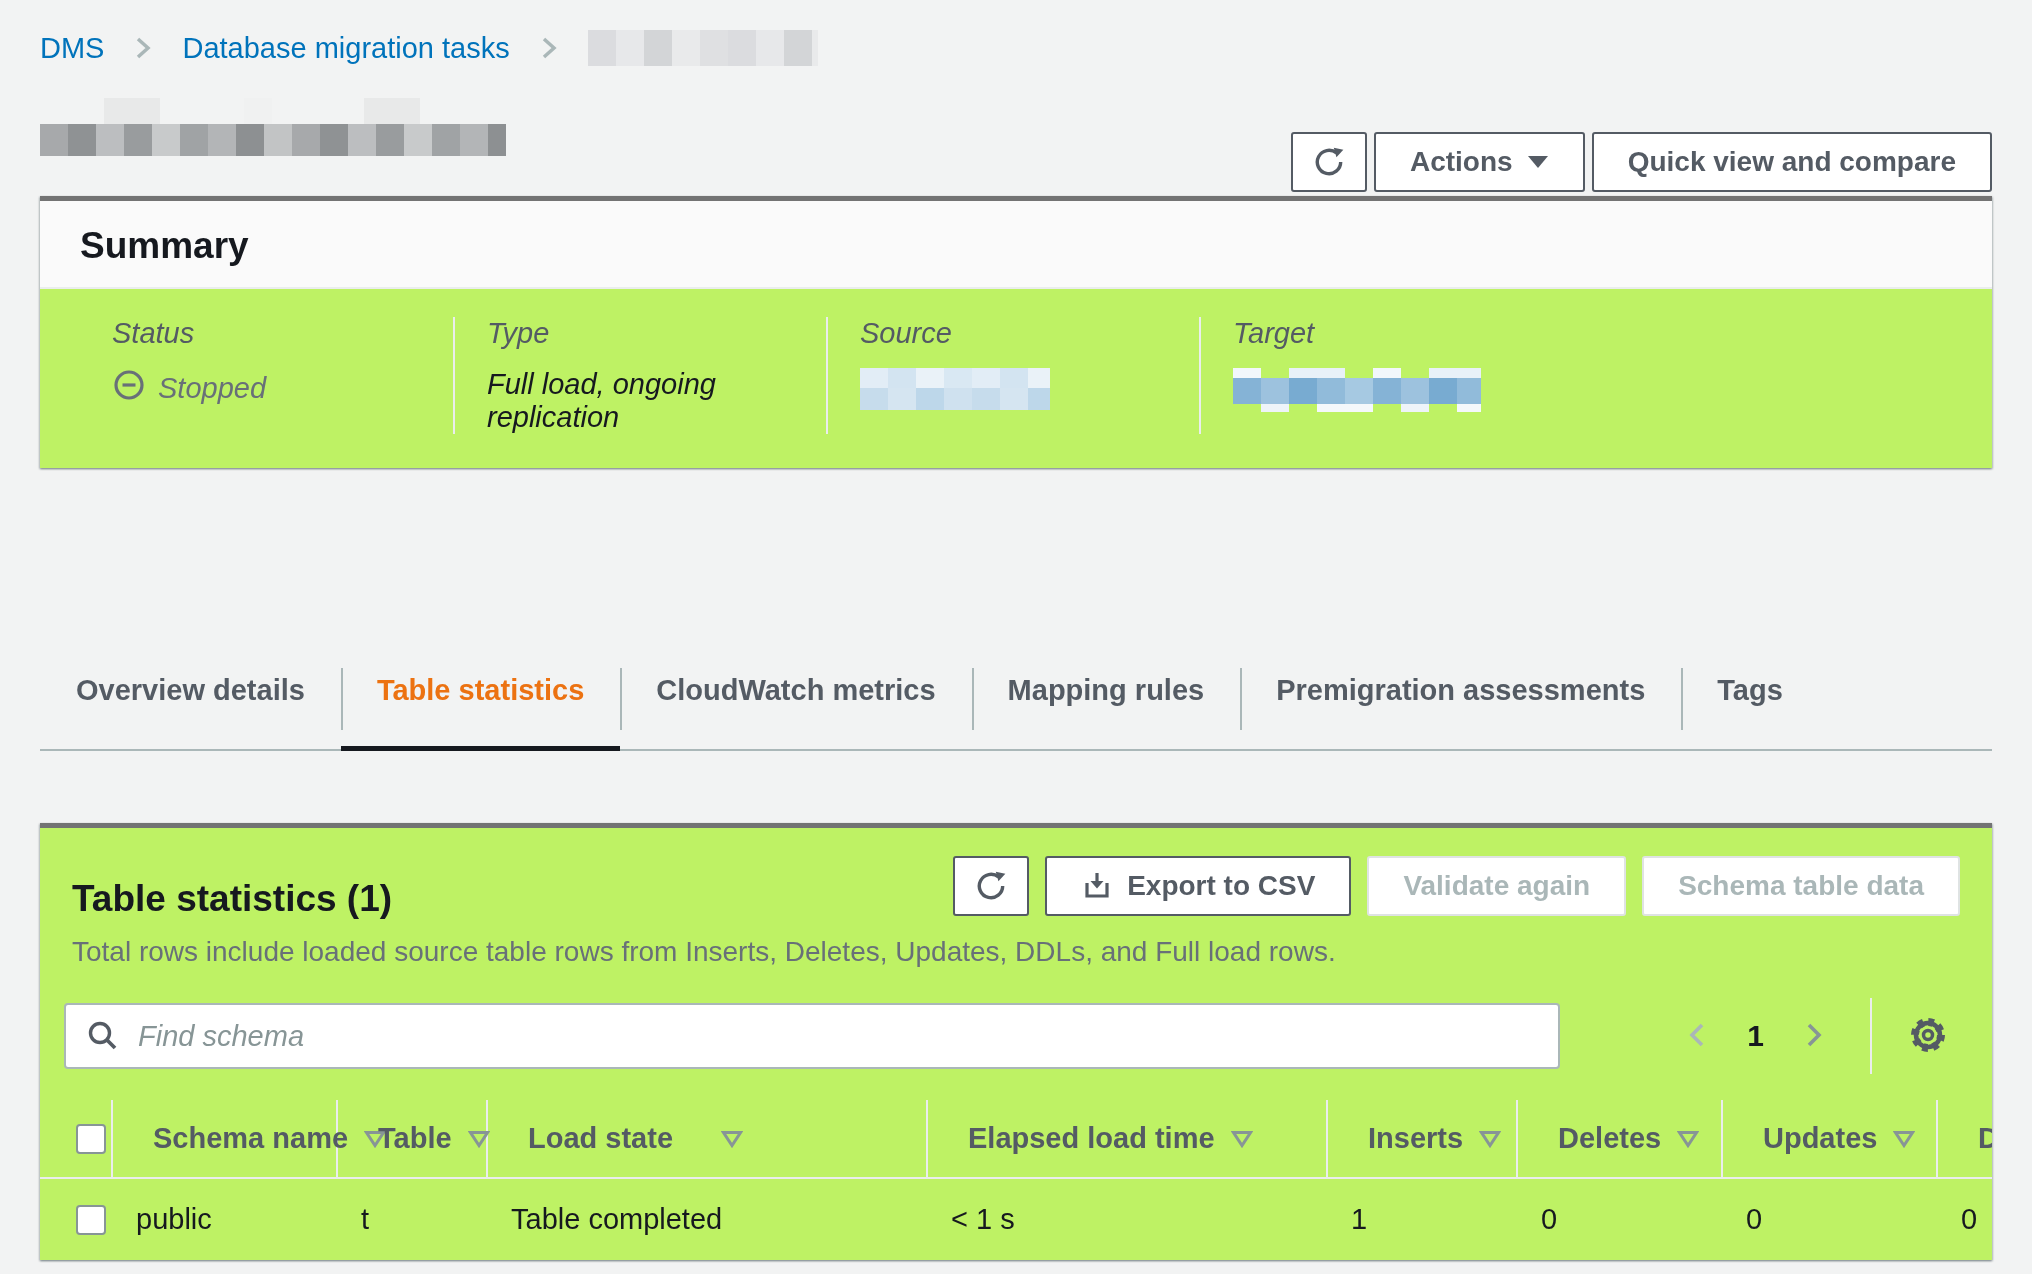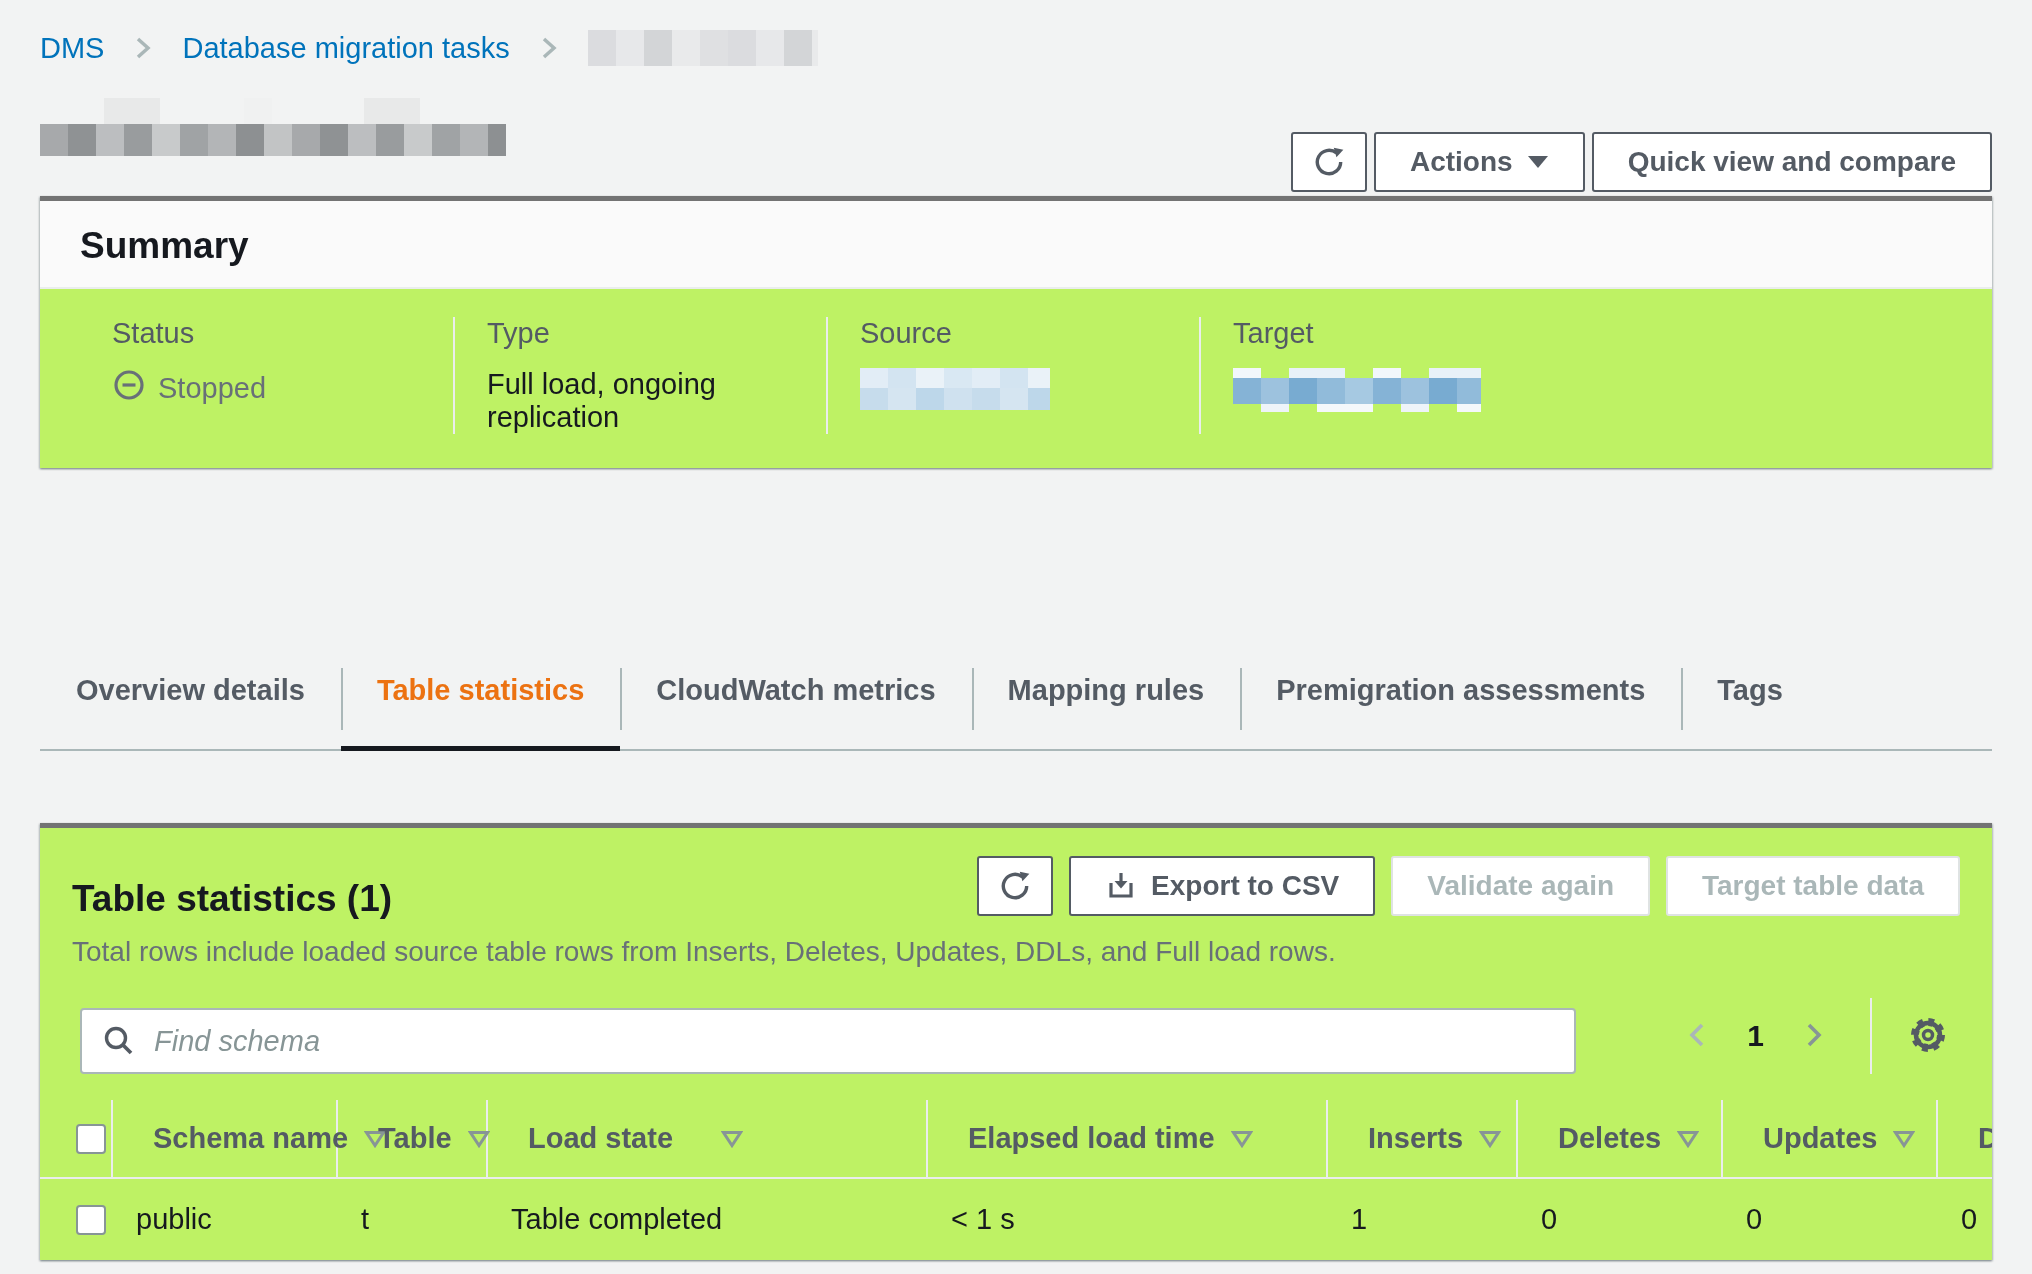--- a/index.html
+++ b/index.html
@@ -47,21 +47,21 @@
 
   
   .panel {
     background:#bef264; border-top:5px solid #737373;
     box-shadow:0 1px 2px 0 rgba(0,28,36,.35), 1px 1px 2px 0 rgba(0,28,36,.15), -1px 1px 2px 0 rgba(0,28,36,.15);
   }
   .summary-panel { margin-top:4px; }
   .panel-header { padding:24px 40px 20px 40px; border-bottom:2px solid #eaeded; background:#fafafa; }
   .panel-title { font-size:37px; font-weight:bold; color:#16191f; }
 
-  .summary-grid { display:grid; grid-template-columns:repeat(4,373px); padding:28px 0 34px 40px; }
+  .summary-grid { display:grid; grid-template-columns:repeat(4,373px); padding:28px 0 34px 40px;font-style:italic; }
   .field { padding-left:32px; }
   .field + .field { border-left:2px solid #eaeded; }
   .field-label { font-size:29px; color:#545b64; margin-bottom:18px; }
   .field-value { font-size:29px; color:#16191f; }
   .status-value { display:flex; align-items:center; gap:12px; color:#687078; }
   .mosaic-source {
     width:190px; height:42px; margin-top:2px;
     background-image:
       repeating-linear-gradient(90deg,#e2edf6 0 28px,#d3e4f1 28px 56px,#eaf2f8 56px 84px,#d9e8f3 84px 112px),
       repeating-linear-gradient(90deg,#c6dcec 0 28px,#d5e5f1 28px 56px,#bdd7ea 56px 84px,#cfe1ef 84px 112px);
@@ -86,21 +86,21 @@
   .tab.active { color:#ec7211; }
   .tab.active::after { content:""; position:absolute; left:0; right:0; bottom:-2px; height:5px; background:#16191f; }
 
   
   .stats-panel { margin-top:72px; padding-top:28px; }
   .stats-header { display:flex; justify-content:space-between; align-items:flex-start; padding:0 32px; }
   .stats-title { font-size:37px; font-weight:bold; margin-top:22px; }
   .stats-buttons { display:flex; gap:16px; }
   .stats-desc { padding:0 32px; margin-top:16px; font-size:28px; color:#687078; }
 
-  .search-row { display:flex; align-items:flex-end; padding:30px 32px 26px 40px; }
+  .search-row { display:flex; align-items:center; padding:30px 32px 26px 24px; }
   .search-box {
     position:relative; width:1496px; height:66px;
   }
   .search-box input {
     width:100%; height:100%; border:2px solid #aab7b8; border-radius:4px;
     font-size:29px; font-style:italic; color:#16191f; padding:0 20px 0 72px;
     font-family:inherit; background:#fff; outline:none;
   }
   .search-box input::placeholder { color:#879596; font-style:italic; }
   .search-box .mag { position:absolute; left:22px; top:16px; }
@@ -233,21 +233,21 @@
                 <line x1="16" y1="3" x2="16" y2="14" stroke="#545b64" stroke-width="3.2"></line>
                 <polygon points="9.5,11 22.5,11 16,18.5" fill="#545b64"></polygon>
               </svg>
           </span>
           <span>Export to CSV</span>
         </button>
         <button class="btn disabled">
           <span>Validate again</span>
         </button>
         <button class="btn disabled">
-          <span>Target table data</span>
+          <span>Schema table data</span>
         </button>
       </div>
     </div>
     <div class="stats-desc">Total rows include loaded source table rows from Inserts, Deletes, Updates, DDLs, and Full load rows.</div>
 
     <div class="search-row">
       <div class="search-box">
         <span class="mag">
           <svg width="34" height="34" viewBox="0 0 34 34">
               <circle cx="14" cy="14" r="9.5" fill="none" stroke="#545b64" stroke-width="3.4"></circle>

